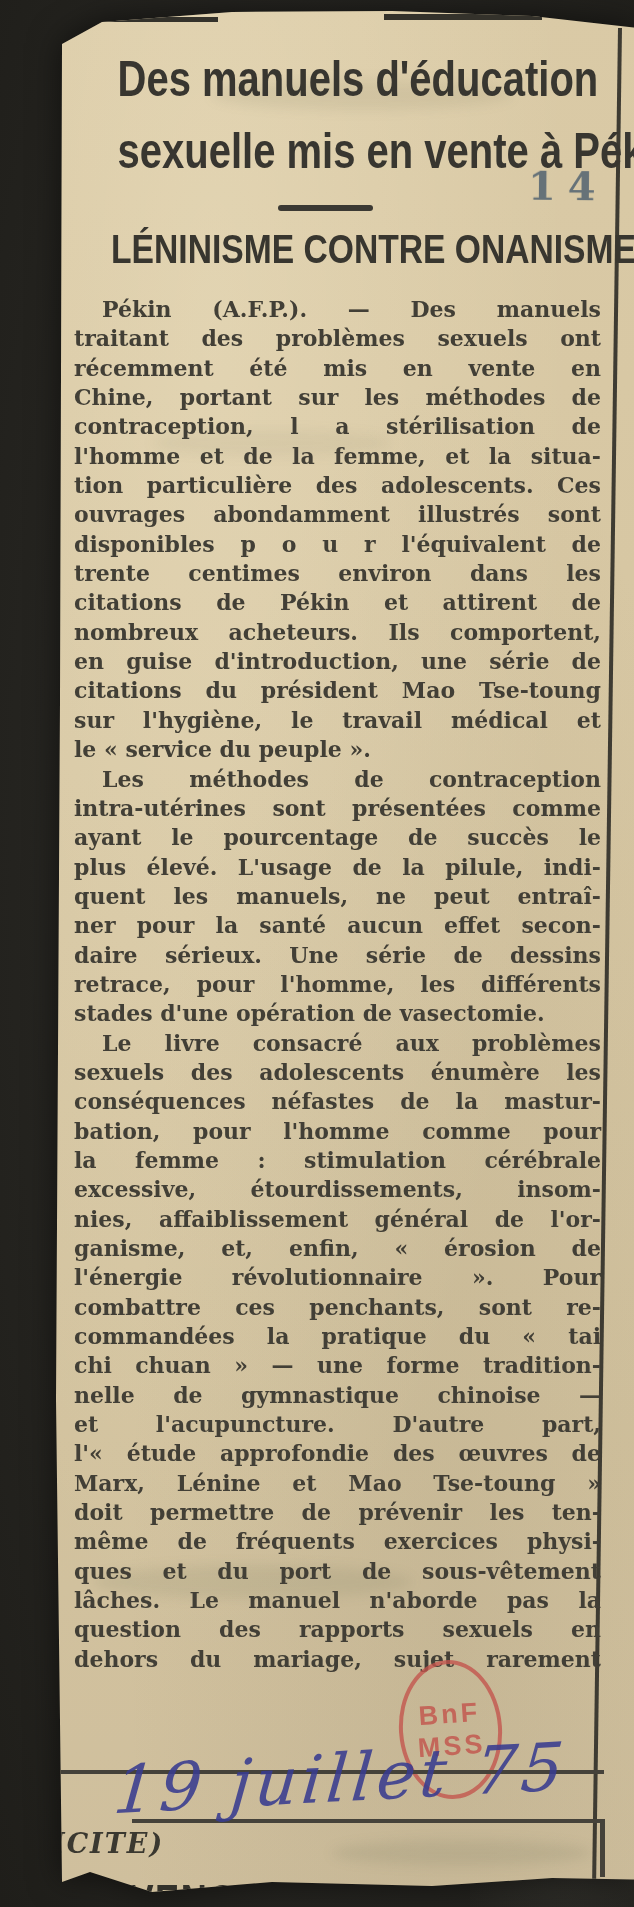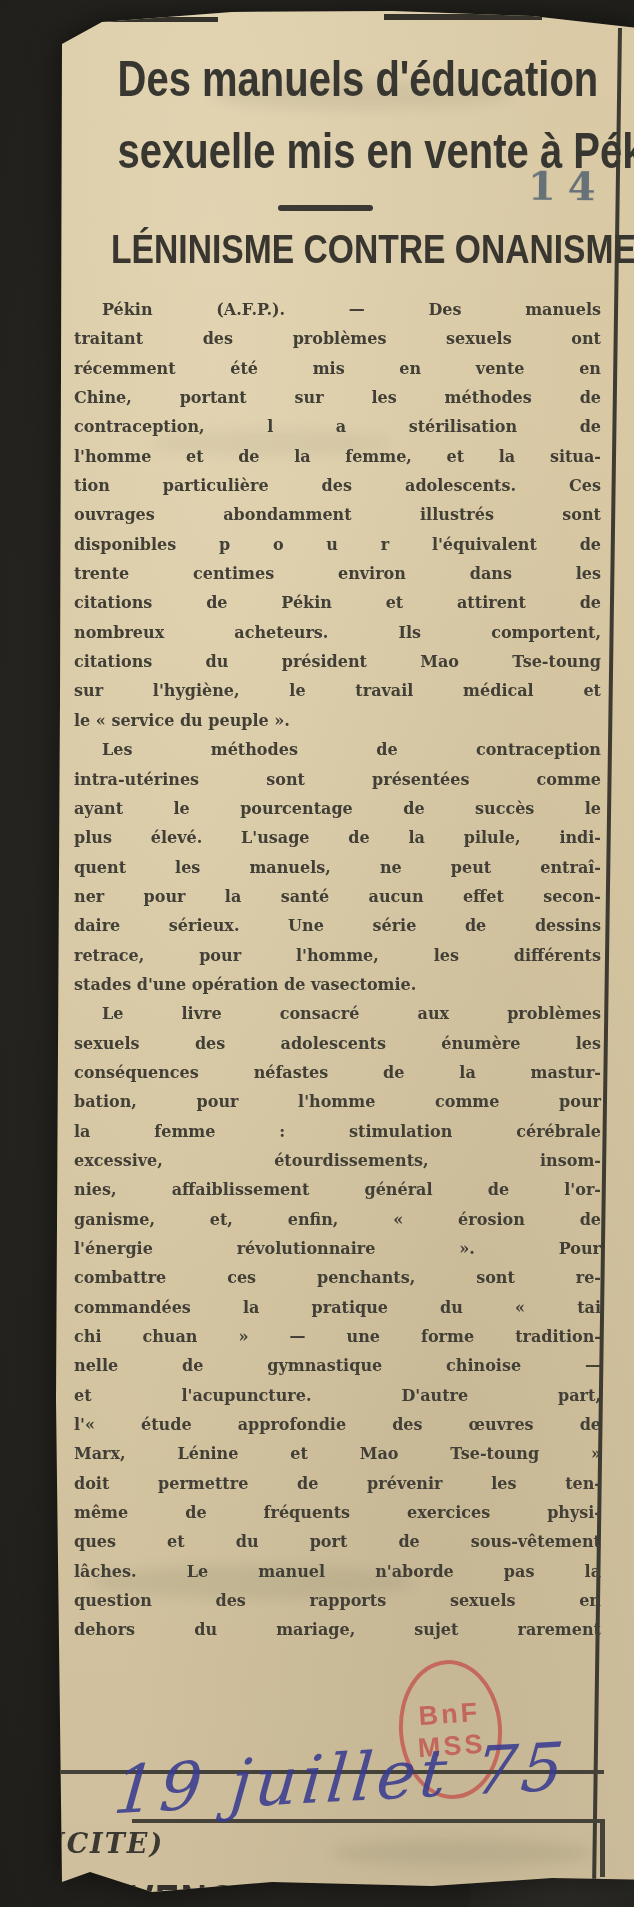--- a/index.html
+++ b/index.html
@@ -60,21 +60,21 @@
   }
   .stamp-14{
     position:absolute;left:496px;top:162px;
     font-family:"DejaVu Serif", serif;font-weight:bold;
     font-size:40px;color:#566672;letter-spacing:12px;opacity:0.88;
     transform:rotate(0.5deg);
   }
   .article{
     position:absolute;left:42px;top:295px;width:527px;
     font-family:"DejaVu Serif", serif;font-weight:bold;
-    font-size:16px;line-height:29.35px;color:#423f36;
+    font-size:22px;line-height:29.35px;color:#423f36;
   }
   .bline{text-align:justify;text-align-last:justify;white-space:normal;}
   .bline.lastln{text-align-last:left;}
   .bline.first{text-indent:28px;}
 
   .bnf-stamp{
     position:absolute;left:367px;top:1660px;width:95px;height:131px;
     border:4px solid rgba(195,84,76,0.85);border-radius:50%;
     transform:rotate(-4deg);
     display:flex;flex-direction:column;align-items:center;justify-content:center;
@@ -134,20 +134,21 @@
         <div class="bline">récemment été mis en vente en</div>
         <div class="bline">Chine, portant sur les méthodes de</div>
         <div class="bline">contraception, l a stérilisation de</div>
         <div class="bline">l'homme et de la femme, et la situa-</div>
         <div class="bline">tion particulière des adolescents. Ces</div>
         <div class="bline">ouvrages abondamment illustrés sont</div>
         <div class="bline">disponibles p o u r l'équivalent de</div>
         <div class="bline">trente centimes environ dans les</div>
         <div class="bline">citations de Pékin et attirent de</div>
         <div class="bline">nombreux acheteurs. Ils comportent,</div>
+        <div class="bline">en guise d'introduction, une série de</div>
         <div class="bline">citations du président Mao Tse-toung</div>
         <div class="bline">sur l'hygiène, le travail médical et</div>
         <div class="bline lastln">le « service du peuple ».</div>
         <div class="bline first">Les méthodes de contraception</div>
         <div class="bline">intra-utérines sont présentées comme</div>
         <div class="bline">ayant le pourcentage de succès le</div>
         <div class="bline">plus élevé. L'usage de la pilule, indi-</div>
         <div class="bline">quent les manuels, ne peut entraî-</div>
         <div class="bline">ner pour la santé aucun effet secon-</div>
         <div class="bline">daire sérieux. Une série de dessins</div>

